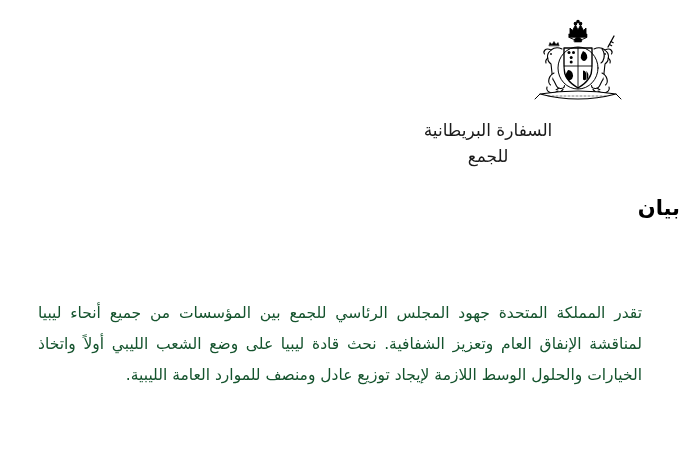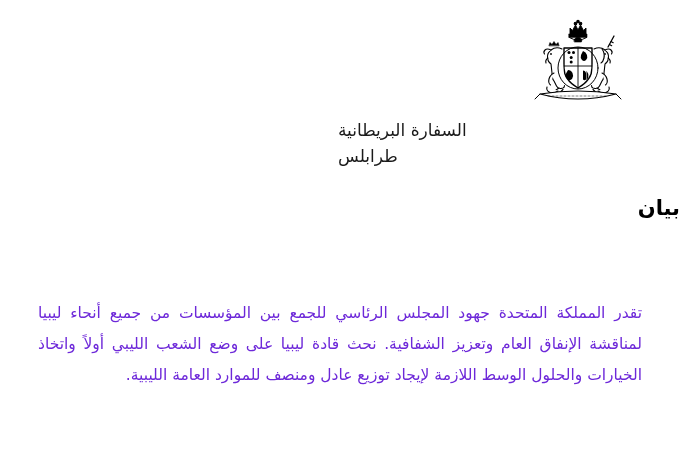--- a/index.html
+++ b/index.html
@@ -34,21 +34,21 @@
     width: 120px;
     height: 96px;
   }
 
   
   .embassy {
     position: absolute;
     top: 118px;
     right: 42px;
     width: 300px;
-    text-align: left;
+    text-align: center;
     direction: rtl;
     font-family: "DejaVu Sans", sans-serif;
     font-size: 17px;
     line-height: 1.5;
     letter-spacing: 0.5px;
     color: #1a1a1a;
   }
   .embassy .line2 {
     display: block;
   }
@@ -70,21 +70,21 @@
   .body-text {
     position: absolute;
     top: 298px;
     right: 38px;
     left: 38px;
     direction: rtl;
     text-align: justify;
     text-align-last: right;
     font-size: 15.5px;
     line-height: 2.0;
-    color: #6d28d9;
+    color: #14532d;
   }
 </style>
 </head>
 <body>
 
 <div class="page">
 
   <div class="crest-wrap">
     <svg viewBox="0 0 120 96" xmlns="http://www.w3.org/2000/svg" aria-hidden="true">
       <g fill="none" stroke="#000000" stroke-width="1.1" stroke-linejoin="round" stroke-linecap="round">
@@ -147,20 +147,20 @@
         <path d="M22 76 l-5 5 M98 76 l5 5" stroke-width="1"></path>
         <path d="M30 78 h60" stroke-width="0.5" stroke-dasharray="2 2"></path>
 
         <ellipse cx="60" cy="50" rx="20" ry="21" fill="none" stroke="#000000" stroke-width="1"></ellipse>
       </g>
     </svg>
   </div>
 
   <div class="embassy">
     <span class="line1">السفارة البريطانية</span>
-    <span class="line2">طرابلس</span>
+    <span class="line2">للجمع</span>
   </div>
 
   <div class="title">بيان</div>
 
   <div class="body-text">تقدر المملكة المتحدة جهود المجلس الرئاسي للجمع بين المؤسسات من جميع أنحاء ليبيا لمناقشة الإنفاق العام وتعزيز الشفافية. نحث قادة ليبيا على وضع الشعب الليبي أولاً واتخاذ الخيارات والحلول الوسط اللازمة لإيجاد توزيع عادل ومنصف للموارد العامة الليبية.</div>
 
 </div>
 
 </body></html>

